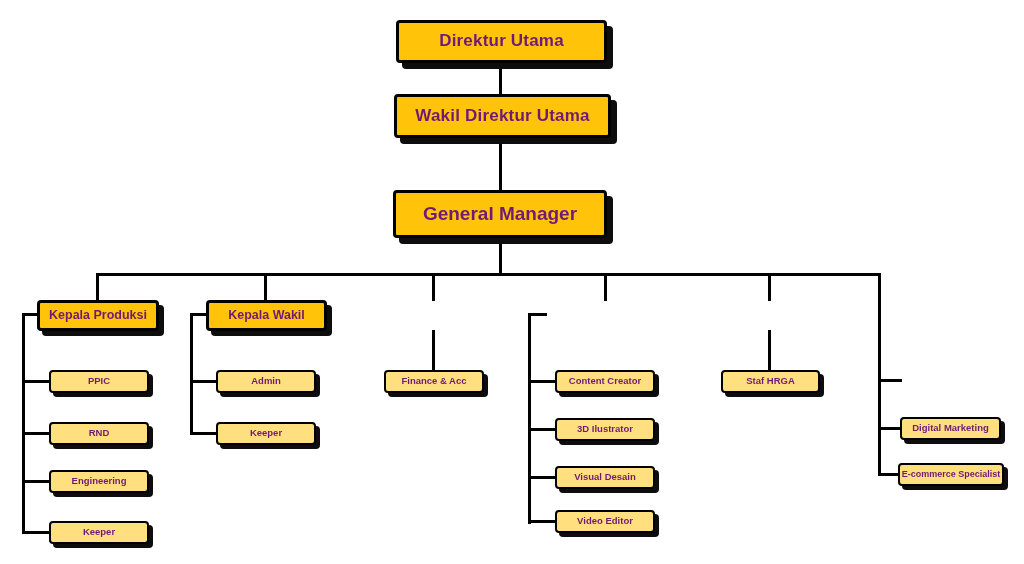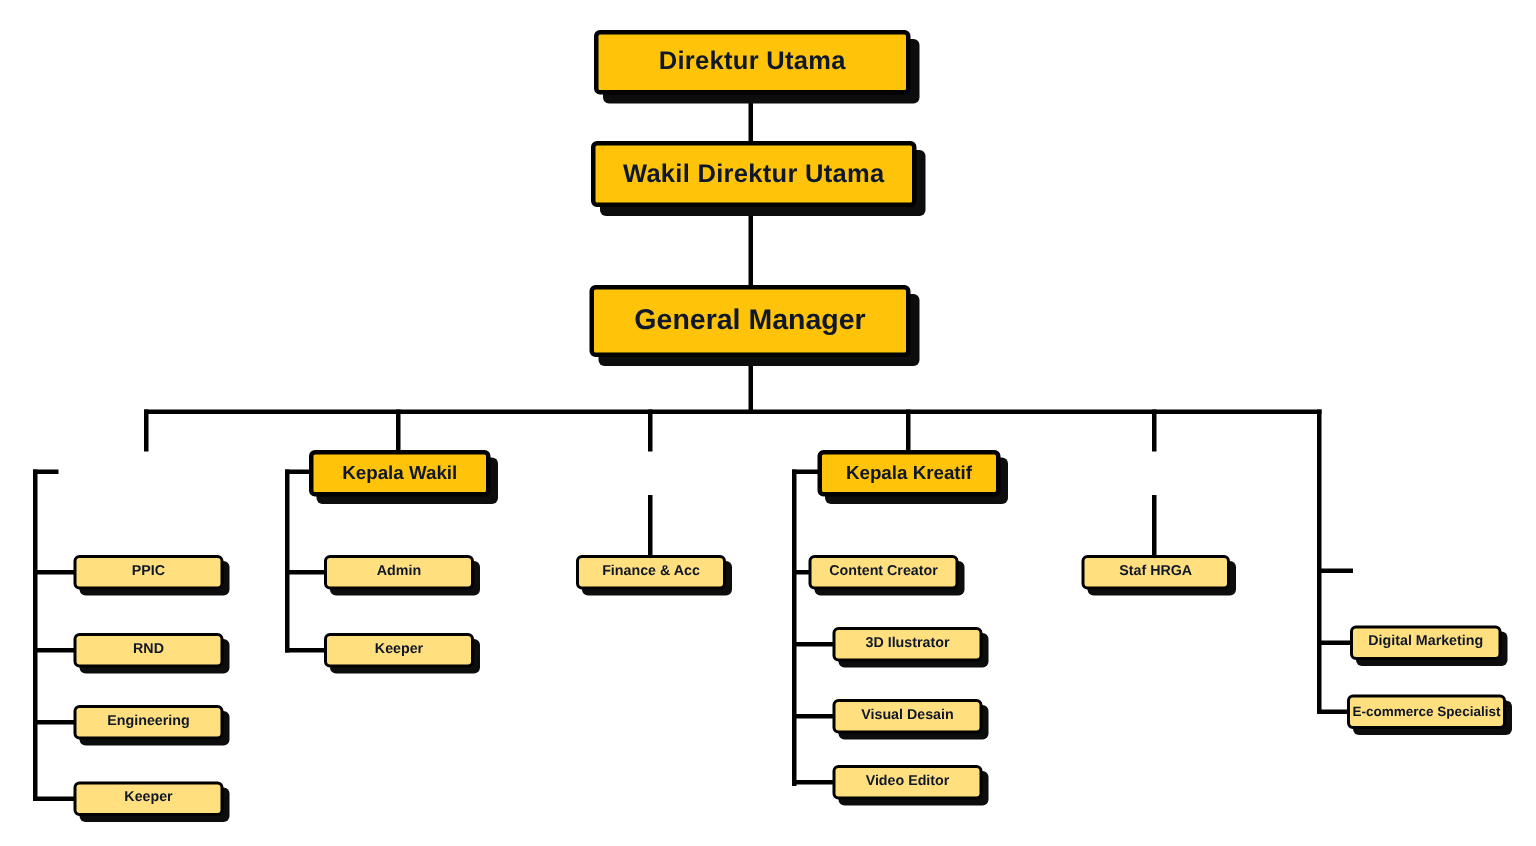--- a/index.html
+++ b/index.html
@@ -3,21 +3,21 @@
 <meta charset="utf-8">
 <style>
   html,body{margin:0;padding:0;background:#ffffff;}
   .stage{
     position:relative;width:1024px;height:564px;background:#ffffff;
     font-family:"Liberation Sans","DejaVu Sans",sans-serif;overflow:hidden;
   }
   .box{
     position:absolute;display:flex;align-items:center;justify-content:center;
     text-align:center;background:var(--primary,#FFC40A);
-    border:3px solid #000;border-radius:4px;font-weight:700;color:#0f172a;
+    border:3px solid #000;border-radius:4px;font-weight:700;color:#701a75;
     box-shadow:6px 6px 0 #0d0d0d;box-sizing:border-box;line-height:1.1;
   }
   .lvl-top{font-size:17px;letter-spacing:.2px;}
   .lvl-gm{font-size:19px;}
   .dept{font-size:12.5px;box-shadow:5px 5px 0 #0d0d0d;}
   .sub{
     background:var(--secondary,#FFDF7E);border:2px solid #000000;
     font-size:9.5px;box-shadow:4px 4px 0 #0d0d0d;
   }
   .sub.small{font-size:9px;text-align:center;}
@@ -68,34 +68,34 @@
   <div class="lh" style="left:878px;top:379px;width:24px"></div>
   <div class="lh" style="left:878px;top:427px;width:24px"></div>
   <div class="lh" style="left:878px;top:473px;width:24px"></div>
 
   <div class="box lvl-top" style="left:396px;top:20px;width:211px;height:43px">Direktur Utama</div>
 
   <div class="box lvl-top" style="left:394px;top:94px;width:217px;height:44px">Wakil Direktur Utama</div>
 
   <div class="box lvl-gm" style="left:393px;top:190px;width:214px;height:48px">General Manager</div>
 
+  <div class="box dept" style="left:37px;top:300px;width:122px;height:31px">Kepala Produksi</div>
   <div class="box dept" style="left:206px;top:300px;width:121px;height:31px">Kepala Wakil</div>
-  <div class="box dept" style="left:545px;top:300px;width:122px;height:31px">Kepala Kreatif</div>
 
   <div class="box sub" style="left:49px;top:370px;width:100px;height:23px">PPIC</div>
   <div class="box sub" style="left:49px;top:422px;width:100px;height:23px">RND</div>
   <div class="box sub" style="left:49px;top:470px;width:100px;height:23px">Engineering</div>
   <div class="box sub" style="left:49px;top:521px;width:100px;height:23px">Keeper</div>
 
   <div class="box sub" style="left:216px;top:370px;width:100px;height:23px">Admin</div>
   <div class="box sub" style="left:216px;top:422px;width:100px;height:23px">Keeper</div>
 
   <div class="box sub" style="left:384px;top:370px;width:100px;height:23px">Finance &amp; Acc</div>
 
-  <div class="box sub" style="left:539px;top:370px;width:100px;height:23px">Content Creator</div>
+  <div class="box sub" style="left:555px;top:370px;width:100px;height:23px">Content Creator</div>
   <div class="box sub" style="left:555px;top:418px;width:100px;height:23px">3D Ilustrator</div>
   <div class="box sub" style="left:555px;top:466px;width:100px;height:23px">Visual Desain</div>
   <div class="box sub" style="left:555px;top:510px;width:100px;height:23px">Video Editor</div>
 
   <div class="box sub" style="left:721px;top:370px;width:99px;height:23px">Staf HRGA</div>
 
   <div class="box sub" style="left:900px;top:417px;width:101px;height:23px">Digital Marketing</div>
   <div class="box sub small" style="left:898px;top:463px;width:106px;height:23px">E-commerce Specialist</div>
 
 </div>

